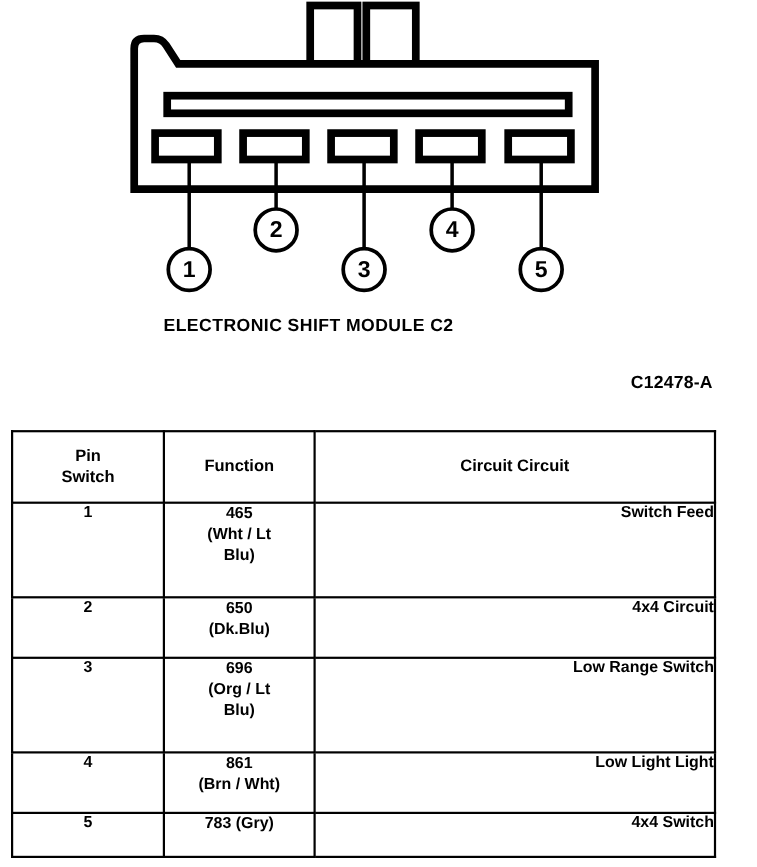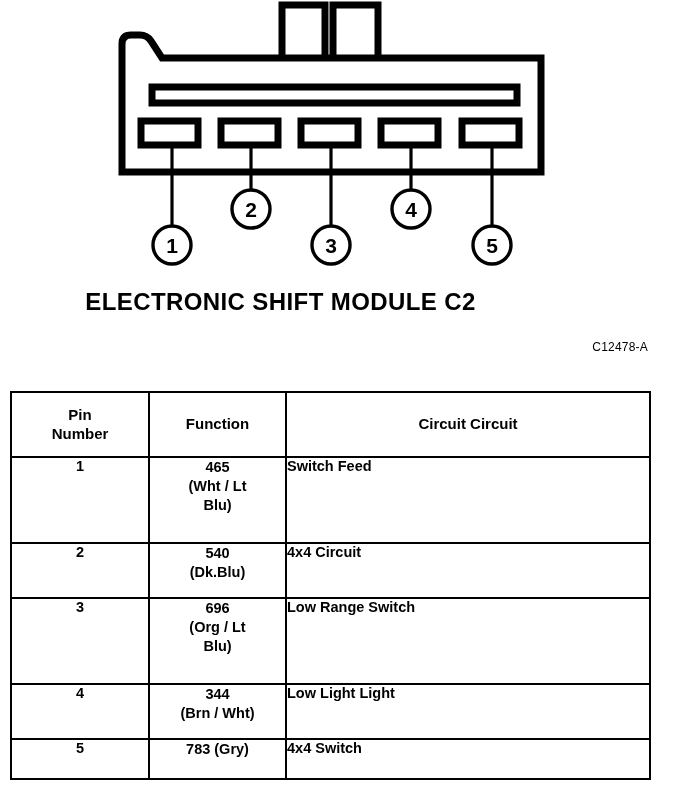--- a/index.html
+++ b/index.html
@@ -30,34 +30,34 @@
     display: block;
   }
 
   
   #diagram-caption {
     position: absolute;
     left: 0;
     top: 288px;
     width: 561px;
     text-align: center;
-    font-size: 24px;
+    font-size: 16px;
     font-weight: bold;
     letter-spacing: 0.4px;
     font-family: "Liberation Sans", sans-serif;
     white-space: nowrap;
   }
 
   
   #figure-code {
     position: absolute;
     right: 40px;
     top: 340px;
-    font-size: 12px;
-    font-weight: normal;
+    font-size: 16px;
+    font-weight: bold;
     letter-spacing: 0.2px;
     font-family: "Liberation Sans", sans-serif;
   }
 
   
   #pin-table-wrap {
     position: absolute;
     left: 10px;
     top: 391px;
     width: 639px;
@@ -94,21 +94,21 @@
     font-weight: bold;
   }
   td.cell-circuit {
     text-align: center;
     padding-top: 11px;
     line-height: 1.32;
     font-weight: bold;
     margin-left: 32px;
   }
   td.cell-function {
-    text-align: left;
+    text-align: right;
     padding-top: 11px;
     padding-left: 8px;
     font-weight: bold;
   }
   tr.row-tall td   { height: 84px; }
   tr.row-short td  { height: 53px; }
   tr.row-last td   { height: 38px; }
 </style>
 </head>
 <body>
@@ -171,21 +171,21 @@
   <table class="pin-table">
     <colgroup>
       <col class="col-pin">
         <col class="col-circ">
         <col class="col-func">
     </colgroup>
     <thead>
       <tr>
         <th>
           <div>Pin</div>
-          <div>Number</div>
+          <div>Switch</div>
         </th>
         <th>
           <div>Function</div>
         </th>
         <th>
           <div>Circuit Circuit</div>
         </th>
       </tr>
     </thead>
     <tbody>
@@ -195,40 +195,40 @@
           <div>465</div>
           <div>(Wht / Lt</div>
           <div>Blu)</div>
         </td>
         <td class="cell-function">Switch Feed</td>
       </tr>
 
       <tr class="row-short">
         <td class="cell-pin">2</td>
         <td class="cell-circuit">
-          <div>540</div>
+          <div>650</div>
           <div>(Dk.Blu)</div>
         </td>
         <td class="cell-function">4x4 Circuit</td>
       </tr>
 
       <tr class="row-tall">
         <td class="cell-pin">3</td>
         <td class="cell-circuit">
           <div>696</div>
           <div>(Org / Lt</div>
           <div>Blu)</div>
         </td>
         <td class="cell-function">Low Range Switch</td>
       </tr>
 
       <tr class="row-short">
         <td class="cell-pin">4</td>
         <td class="cell-circuit">
-          <div>344</div>
+          <div>861</div>
           <div>(Brn / Wht)</div>
         </td>
         <td class="cell-function">Low Light Light</td>
       </tr>
 
       <tr class="row-last">
         <td class="cell-pin">5</td>
         <td class="cell-circuit">
           <div>783 (Gry)</div>
         </td>

